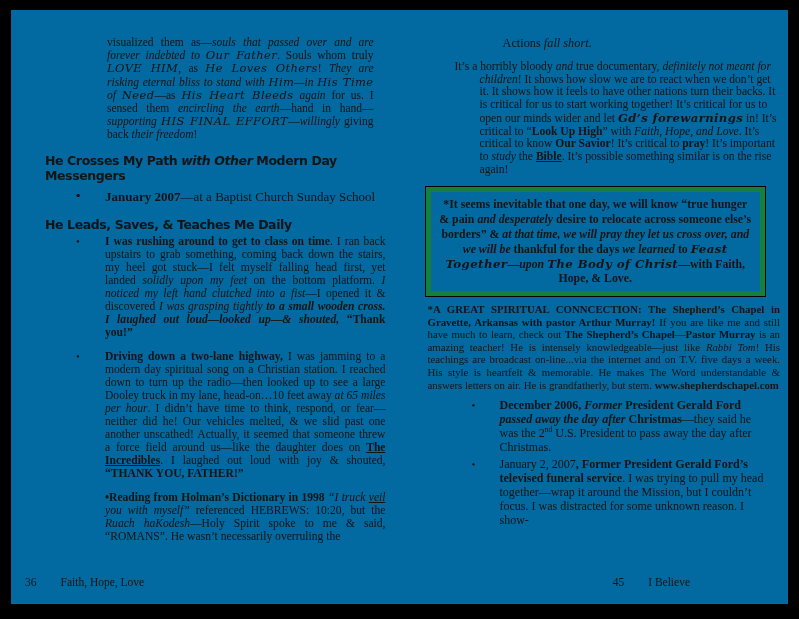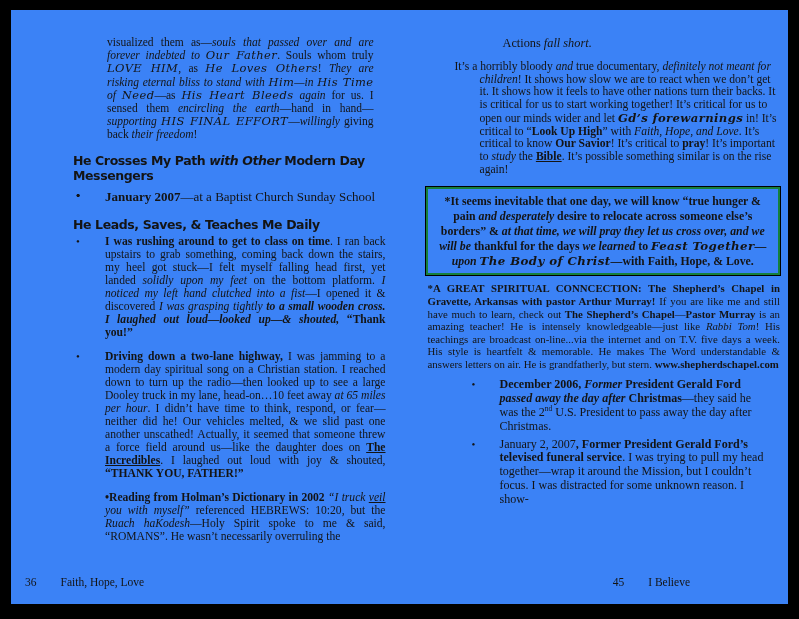--- a/index.html
+++ b/index.html
@@ -3,41 +3,41 @@
 <meta charset="utf-8">
 <style>
   html,body{margin:0;padding:0;background:#2b2b2b;}
   .frame{
     width:799px;height:619px;box-sizing:border-box;
     background:#000;padding:10px 11px 15px 11px;
     font-family:"Liberation Serif",serif;color:#141414;
     position:relative;overflow:hidden;
   }
   .spread{
-    background:#3b82f6;width:100%;height:100%;
+    background:#0369a1;width:100%;height:100%;
     display:flex;position:relative;overflow:hidden;
   }
   .page{position:relative;box-sizing:border-box;overflow:hidden;}
   .page-left{width:50%;padding:0 10px 0 34px;}
   .page-right{width:50%;padding:0 6px 0 28px;}
 
   .b{font-weight:bold;}
   .i{font-style:italic;}
   .u{text-decoration:underline;}
   .sc{font-family:"DejaVu Serif",serif;font-style:italic;letter-spacing:.4px;}
   sup{font-size:.62em;line-height:0;}
 
   
   .intro-para{
     margin:26px 16px 0 62px;
     font-size:11.5px;line-height:13.2px;text-align:justify;
   }
   .heading{
     font-family:"DejaVu Sans",sans-serif;font-weight:bold;
-    font-size:12.5px;letter-spacing:-.4px;margin-top:11px;margin-left:28px;
+    font-size:12.5px;letter-spacing:-.4px;margin-top:11px;
   }
   .msg-list{list-style:none;margin:4px 0 0 0;padding:0;}
   .msg-list li{
     font-size:13px;line-height:19.5px;padding-left:60px;position:relative;
   }
   .msg-list li .marker{position:absolute;left:31px;font-size:12px;}
   .daily-list{list-style:none;margin:3px 0 0 0;padding:0;}
   .daily-list li{
     font-size:11.6px;line-height:13px;text-align:justify;
     padding-left:60px;margin-right:4px;position:relative;margin-bottom:11px;
@@ -57,21 +57,21 @@
   .actions-line{margin:26px 0 0 75px;font-size:12.3px;line-height:14px;}
   .we-para{
     margin-left:27px;padding-left:30px;text-indent:-30px;
     font-size:12.3px;line-height:14.2px;
   }
   .doc-para{
     margin:11px 2px 0 27px;padding-left:25px;text-indent:-25px;
     font-size:11.6px;line-height:12.7px;
   }
   .callout-box{
-    margin:11px 2px 0 -2px;border:2px solid #15803d;outline:1px solid #000;
+    margin:11px 17px 0 -2px;border:5px solid #15803d;outline:1px solid #000;
     padding:5px 7px;text-align:center;
     font-size:11.8px;line-height:14.8px;font-weight:bold;
   }
   .chapel-para{
     margin:7px 2px 0 0;font-size:10.8px;line-height:12.6px;text-align:justify;font-family:Liberation Serif, serif;
   }
   .ford-list{list-style:none;margin:8px 0 0 0;padding:0;}
   .ford-list li{
     font-size:12px;line-height:13.8px;
     padding-left:72px;margin-right:10px;position:relative;margin-bottom:4px;
@@ -108,21 +108,21 @@
         <li>
           <span class="marker">•</span>
           <span><span class="b">I was rushing around to get to class on time</span><span>.   I ran back upstairs to grab something, coming back down the stairs, my heel got stuck—I felt myself falling head first, yet landed </span><span class="i">solidly upon my feet</span><span> on the bottom platform.  </span><span class="i">I noticed my left hand clutched into a fist</span><span>—I opened it &amp; discovered </span><span class="i">I was grasping tightly </span><span class="b i">to a small wooden cross.   I laughed out loud—looked up—&amp; shouted, </span><span class="b">“Thank you!”</span></span>
         </li>
         <li>
           <span class="marker">•</span>
           <span><span class="b">Driving down a two-lane highway,</span><span> I was jamming to a modern day spiritual song on a Christian station. I reached down to turn up the radio—then looked up to see a large Dooley truck in my lane, head-on…10 feet away </span><span class="i">at 65 miles per hour</span><span>.  I didn’t have time to think, respond, or fear—neither did he! Our vehicles melted, &amp; we slid past one another unscathed!  Actually, it seemed that someone threw a force field around us—like the daughter does on </span><span class="b u">The Incredibles</span><span>. I laughed out loud with joy &amp; shouted, </span><span class="b">“THANK YOU, FATHER!”</span></span>
         </li>
       </ul>
 
-      <div class="reading-para"><span class="b">•Reading from Holman’s Dictionary in 2002</span><span>  </span><span class="i">“I truck </span><span class="i u">veil</span><span class="i"> you with myself”</span><span> referenced HEBREWS: 10:20, but the </span><span class="i">Ruach haKodesh</span><span>—Holy Spirit spoke to me &amp; said, “ROMANS”.  He wasn’t necessarily overruling the</span></div>
+      <div class="reading-para"><span class="b">•Reading from Holman’s Dictionary in 1998</span><span>  </span><span class="i">“I truck </span><span class="i u">veil</span><span class="i"> you with myself”</span><span> referenced HEBREWS: 10:20, but the </span><span class="i">Ruach haKodesh</span><span>—Holy Spirit spoke to me &amp; said, “ROMANS”.  He wasn’t necessarily overruling the</span></div>
 
       <div class="footer footer-left">
         <span class="pgnum">36</span><span>Faith, Hope, Love</span>
       </div>
     </div>
 
     <div class="page page-right">
       <div class="actions-line"><span>Actions </span><span class="i">fall short</span><span>.</span></div>
 
 

